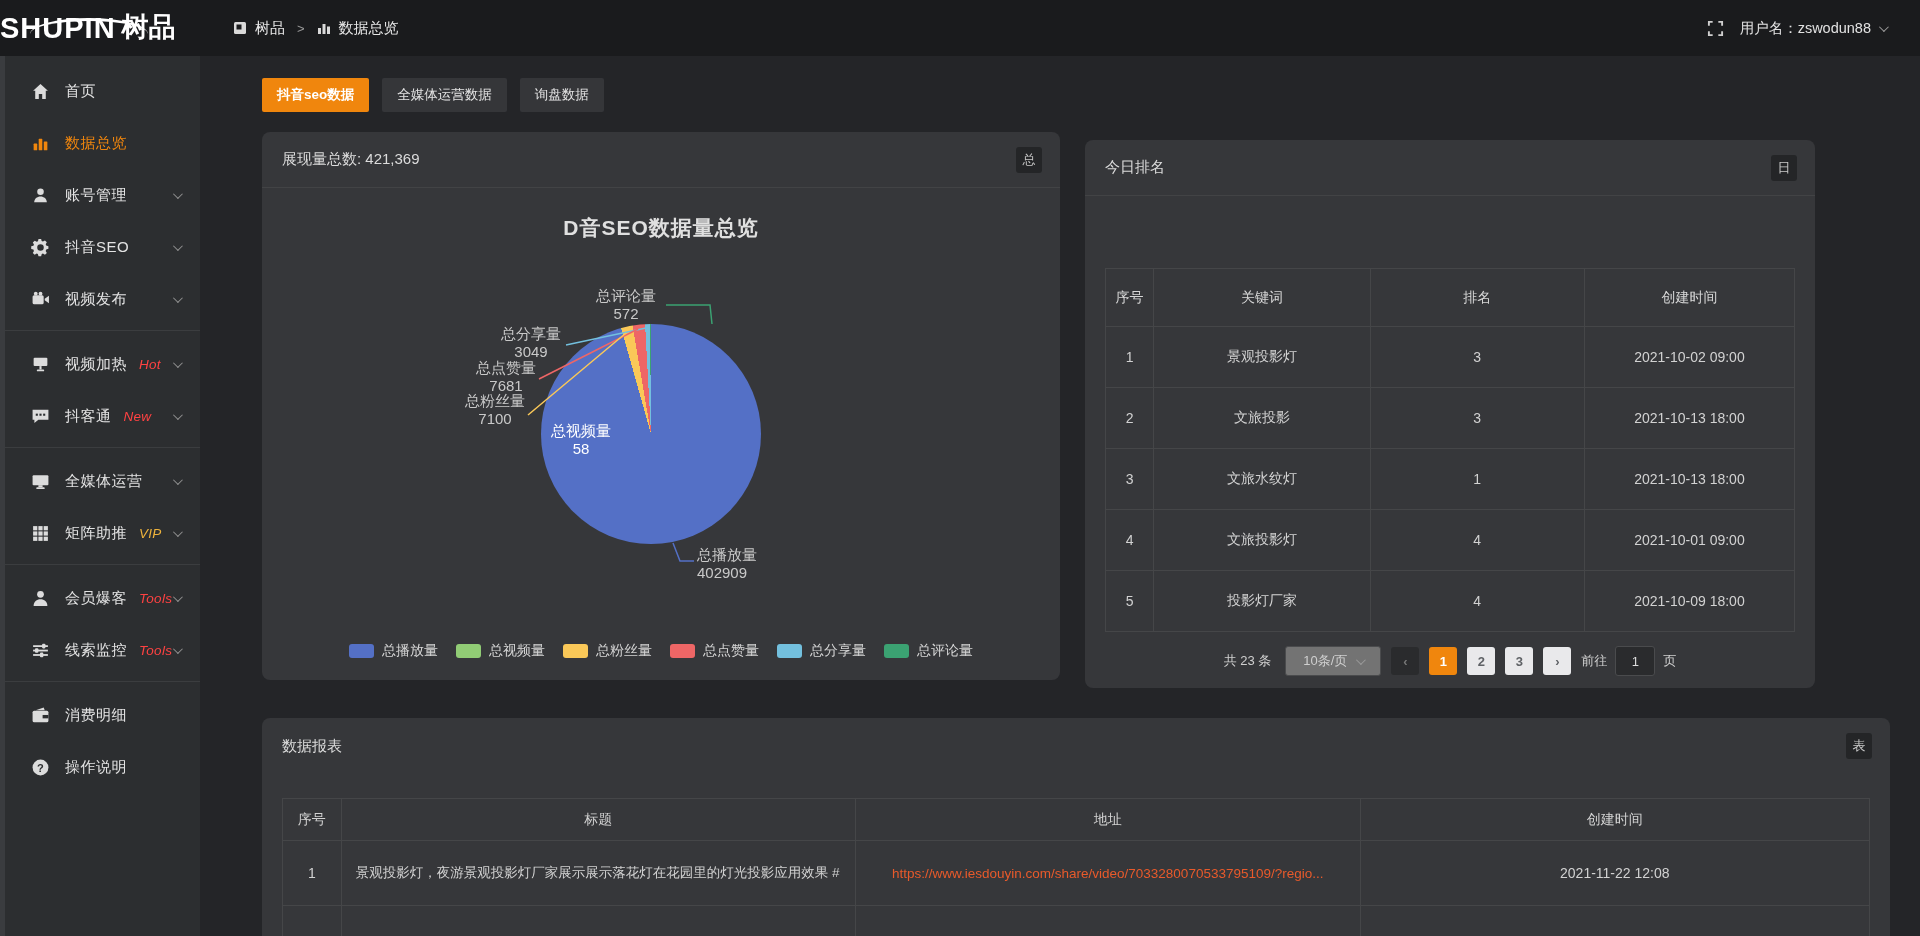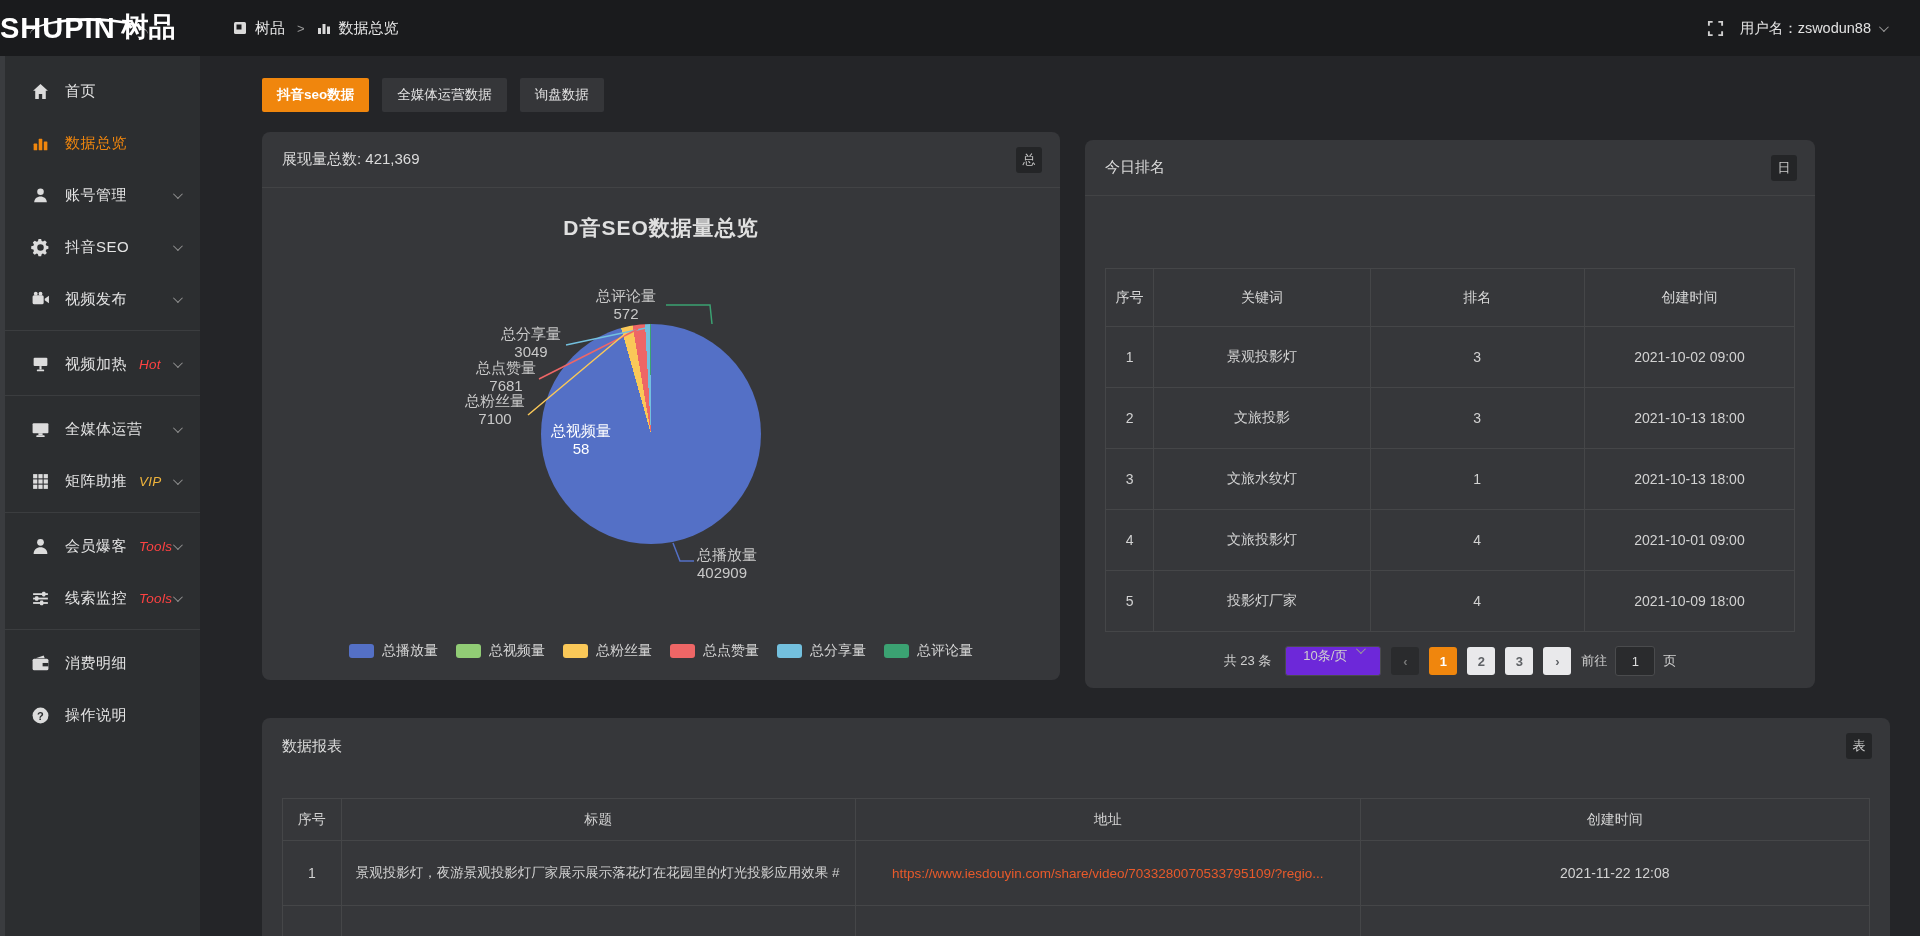--- a/index.html
+++ b/index.html
@@ -67,21 +67,21 @@
   #rankTable td { height:61px; }
   #reportTable { top:80px; }
   #reportTable th { height:42px; }
   #reportTable td { height:65px; }
   #reportTable td.title-cell { text-align:left; padding:0 14px; font-size:13.5px; }
   #reportTable td.link-cell a { color:var(--link); text-decoration:none; font-size:13.5px; }
 
   
   .pager { position:absolute; left:0; bottom:12px; width:100%; display:flex; justify-content:center; align-items:center; gap:10px; font-size:13px; color:#cfcfcf; }
   .pg-total { margin-right:4px; }
-  .pg-size { width:96px; height:30px; background:#6d28d9; border:1px solid #4a4b4d; border-radius:3px; display:flex; align-items:flex-start; justify-content:center; gap:9px; cursor:pointer; }
+  .pg-size { width:96px; height:30px; background:#737373; border:1px solid #4a4b4d; border-radius:3px; display:flex; align-items:center; justify-content:center; gap:9px; cursor:pointer; }
   .pg-btn { width:28px; height:28px; border-radius:3px; display:flex; align-items:center; justify-content:center; font-size:13px; cursor:pointer; background:#e9e9eb; color:#5f6266; font-weight:bold; }
   .pg-btn.dark { background:#2a2b2d; color:#777; }
   .pg-btn.active { background:var(--accent); color:#fff; }
   .pg-goto { display:flex; align-items:center; gap:8px; margin-left:0; }
   .pg-input { width:40px; height:30px; background:#2a2b2d; border:1px solid #4a4b4d; border-radius:3px; display:flex; align-items:center; justify-content:center; color:#ddd; }
 </style>
 </head>
 <body>
 
 <div class="topbar">
@@ -188,20 +188,33 @@
           <rect x="2.5" y="2.5" width="13" height="8" rx="1"></rect>
           <rect x="8" y="10.5" width="2" height="3.2"></rect>
           <rect x="5.5" y="13.7" width="7" height="1.8" rx="0.9"></rect>
         </svg>
       </span>
     <span class="lbl">视频加热</span>
     <span class="badge hot">Hot</span>
     <span class="chev"></span>
   </div>
 
+  <div class="side-item">
+    <span class="ic">
+        <svg width="19" height="19" viewBox="0 0 18 18" fill="currentColor">
+          <path d="M1.5 2.5h15V12H7l-3.8 3.2V12H1.5z"></path>
+          <rect x="4.5" y="6.3" width="2" height="2" fill="#2c2e30"></rect>
+          <rect x="8" y="6.3" width="2" height="2" fill="#2c2e30"></rect>
+          <rect x="11.5" y="6.3" width="2" height="2" fill="#2c2e30"></rect>
+        </svg>
+      </span>
+    <span class="lbl">抖客通</span>
+    <span class="badge hot">New</span>
+    <span class="chev"></span>
+  </div>
 
   <div class="side-div"></div>
 
   <div class="side-item">
     <span class="ic">
         <svg width="19" height="19" viewBox="0 0 18 18" fill="currentColor">
           <rect x="1.5" y="3" width="15" height="9.5" rx="1"></rect>
           <rect x="7" y="12.5" width="4" height="2"></rect>
           <rect x="5" y="14.5" width="8" height="1.7" rx="0.8"></rect>
         </svg>

